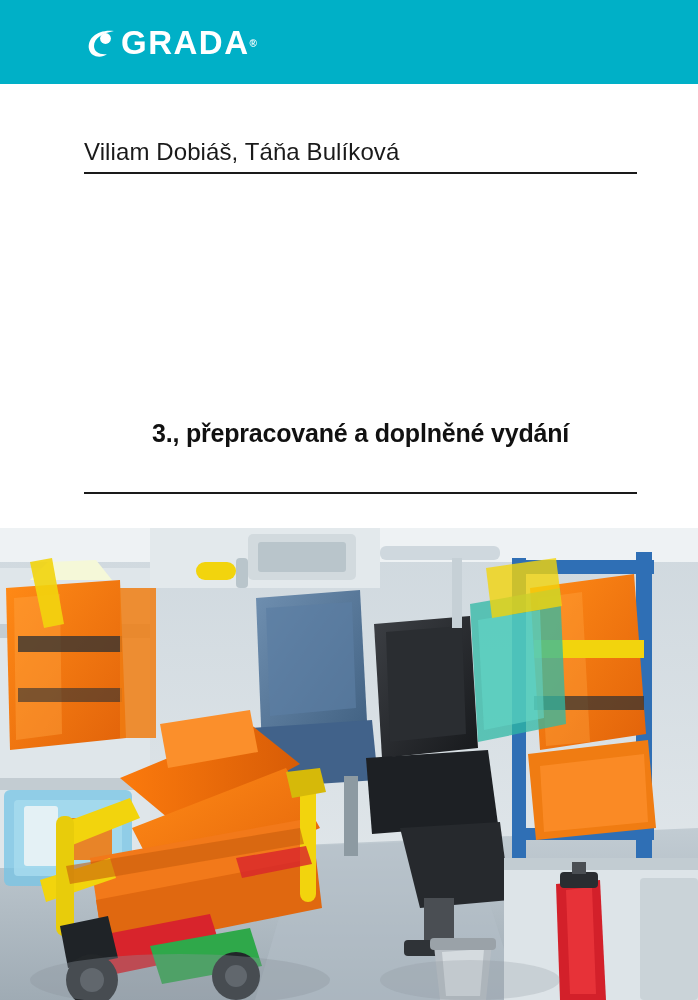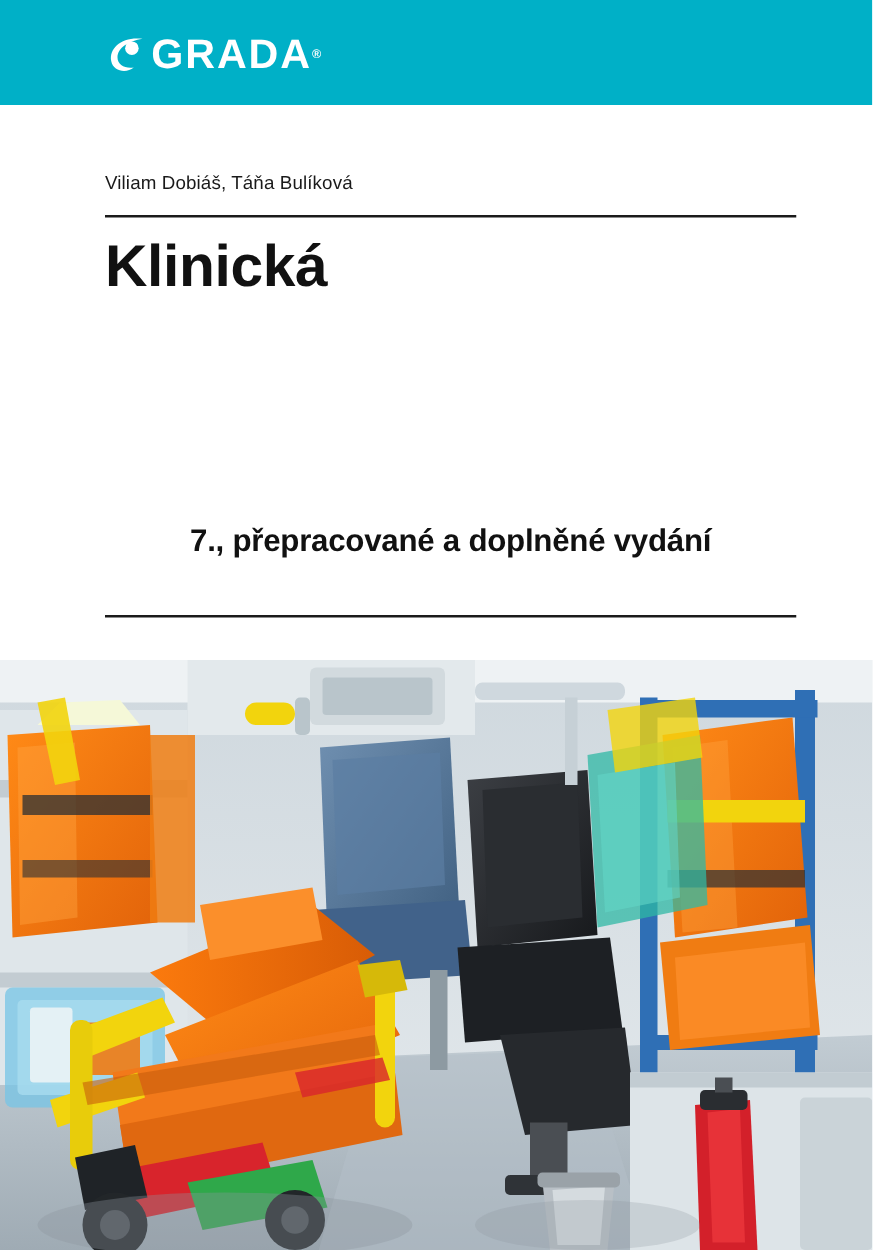--- a/index.html
+++ b/index.html
@@ -65,21 +65,21 @@
     left: 0;
     top: 84px;
     width: 698px;
     height: 444px;
     background: #ffffff;
   }
   .authors {
     position: absolute;
     left: 84px;
     top: 54px;
-    font-size: 15px;
+    font-size: 24px;
     color: #1a1a1a;
     letter-spacing: 0.1px;
     white-space: nowrap;
   }
   .rule {
     position: absolute;
     left: 84px;
     width: 553px;
     height: 2px;
     background: #1a1a1a;
@@ -140,24 +140,23 @@
       <span class="logo-text">GRADA</span>
       <span class="logo-tm">®</span>
     </div>
   </div>
 
   <div class="title-area">
     <div class="authors">Viliam Dobiáš, Táňa Bulíková</div>
     <div class="rule rule-top"></div>
 
     <div class="book-title">
-      <span class="line">Klinická</span>
     </div>
 
-    <div class="edition">7., přepracované a doplněné vydání</div>
+    <div class="edition">3., přepracované a doplněné vydání</div>
     <div class="rule rule-bottom"></div>
   </div>
 
   <div class="photo">
     <svg width="698" height="472" viewBox="0 0 698 472" aria-hidden="true">
       <defs>
         <linearGradient id="wallG" x1="0" y1="0" x2="0" y2="1">
           <stop offset="0" stop-color="#cfd8de"></stop>
           <stop offset="1" stop-color="#e6ebee"></stop>
         </linearGradient>

